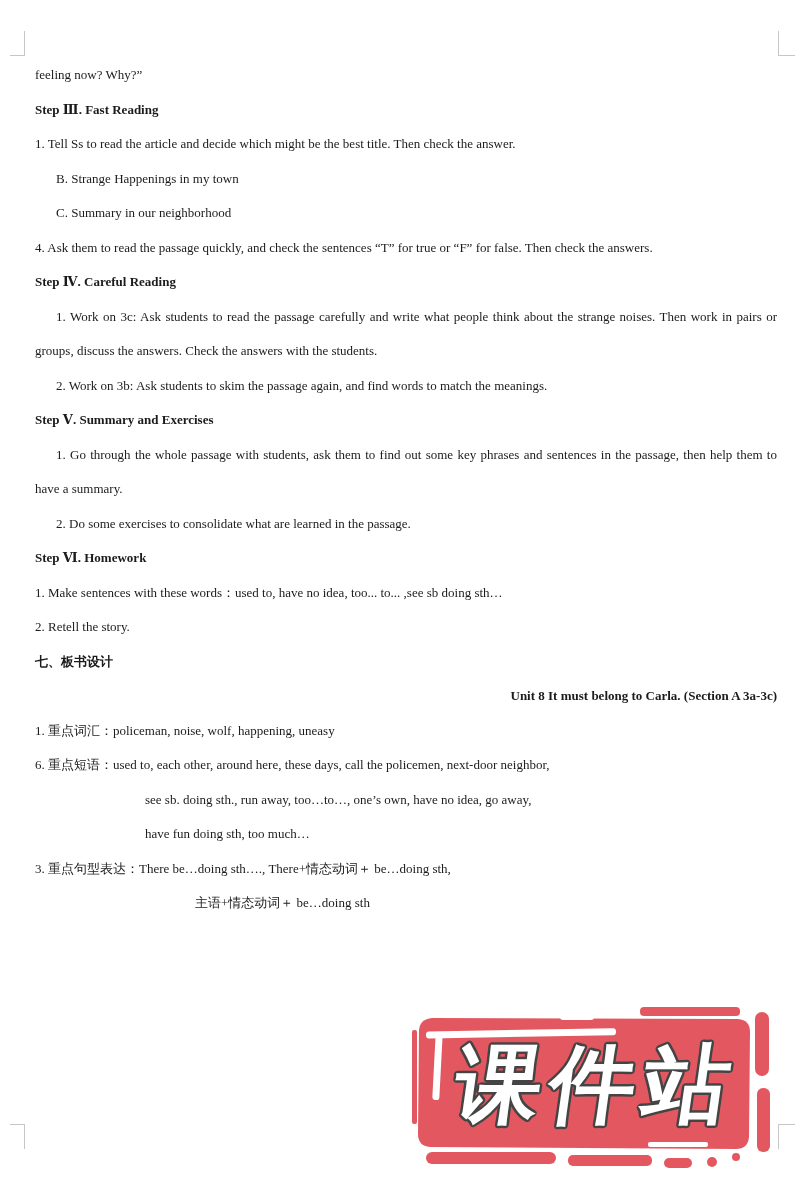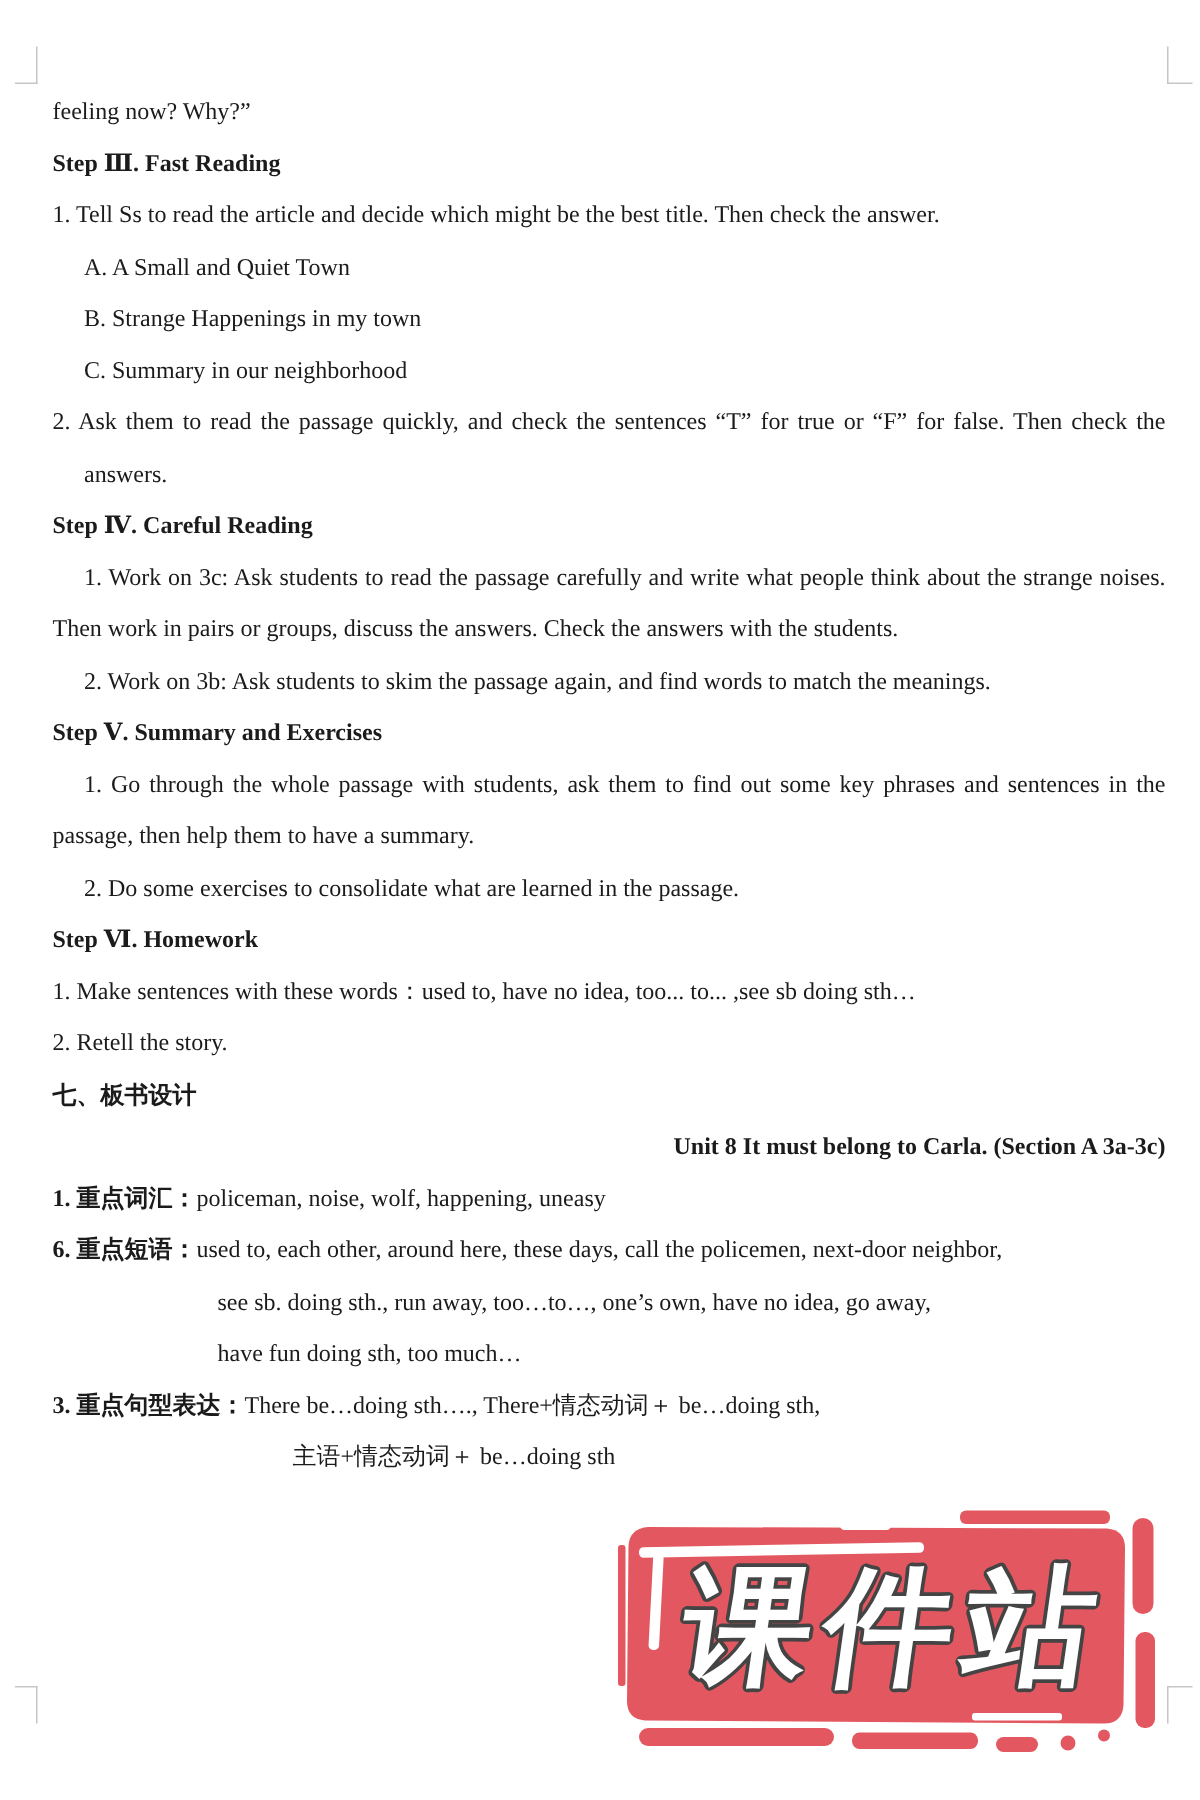--- a/index.html
+++ b/index.html
@@ -12,34 +12,34 @@
     color: #1b1b1b;
   }
   
   .content {
     position: absolute;
     left: 35px; top: 58px;
     width: 742px;
   }
   .content p {
     margin: 0;
-    font-size: 16px;
+    font-size: 13px;
     line-height: 34.5px;
     white-space: normal;
   }
   .bold   { font-weight: 700; }
   .ind1   { padding-left: 21px; }            
   .hang   { padding-left: 21px; text-indent: -21px; text-align: justify; }
   .fli    { text-indent: 21px; }             
   .just   { text-align: justify; }
   .ind110 { padding-left: 110px; }
   .ind160 { padding-left: 160px; }
   .center { text-align: right; }
   .cn-head{ font-weight: 700; font-size: 18.5px; }
-  .lbl    { font-weight: 700; }
+  .lbl    { font-weight: 400; }
   
   .mark { position: absolute; width: 14px; height: 24px; }
   .mark.tl { left: 10px;  top: 31px;   border-right: 1.5px solid #c6c6c6; border-bottom: 1.5px solid #c6c6c6; }
   .mark.tr { left: 778px; top: 31px;   width: 16px; border-left: 1.5px solid #c6c6c6; border-bottom: 1.5px solid #c6c6c6; }
   .mark.bl { left: 10px;  top: 1124px; border-right: 1.5px solid #c6c6c6; border-top: 1.5px solid #c6c6c6; }
   .mark.br { left: 778px; top: 1124px; width: 16px; border-left: 1.5px solid #c6c6c6; border-top: 1.5px solid #c6c6c6; }
   
   .stamp {
     position: absolute;
     left: 412px; top: 1006px;
@@ -57,24 +57,23 @@
 
 <div class="mark tl"></div>
 <div class="mark tr"></div>
 <div class="mark bl"></div>
 <div class="mark br"></div>
 
 <div class="content">
   <p>feeling now? Why?”</p>
   <p class="bold">Step Ⅲ. Fast Reading</p>
   <p>1. Tell Ss to read the article and decide which might be the best title. Then check the answer.</p>
-  <p class="ind1">A. A Small and Quiet Town</p>
   <p class="ind1">B. Strange Happenings in my town</p>
   <p class="ind1">C. Summary in our neighborhood</p>
-  <p class="hang">2. Ask them to read the passage quickly, and check the sentences “T” for true or “F” for false. Then check the answers.</p>
+  <p class="hang">4. Ask them to read the passage quickly, and check the sentences “T” for true or “F” for false. Then check the answers.</p>
   <p class="bold">Step Ⅳ. Careful Reading</p>
   <p class="fli just">1. Work on 3c: Ask students to read the passage carefully and write what people think about the strange noises. Then work in pairs or groups, discuss the answers. Check the answers with the students.</p>
   <p class="fli">2. Work on 3b: Ask students to skim the passage again, and find words to match the meanings.</p>
   <p class="bold">Step Ⅴ. Summary and Exercises</p>
   <p class="fli just">1. Go through the whole passage with students, ask them to find out some key phrases and sentences in the passage, then help them to have a summary.</p>
   <p class="fli">2. Do some exercises to consolidate what are learned in the passage.</p>
   <p class="bold">Step Ⅵ. Homework</p>
   <p>1. Make sentences with these words：used to, have no idea, too... to... ,see sb doing sth…</p>
   <p>2. Retell the story.</p>
   <p class="cn-head">七、板书设计</p>

